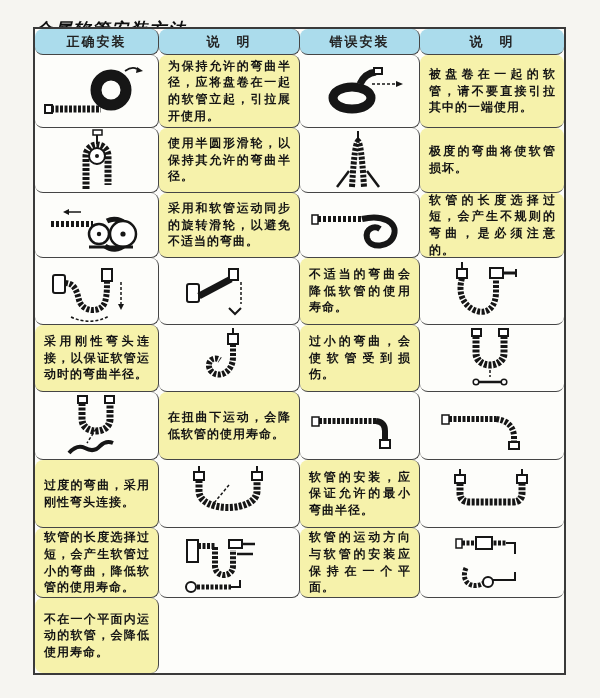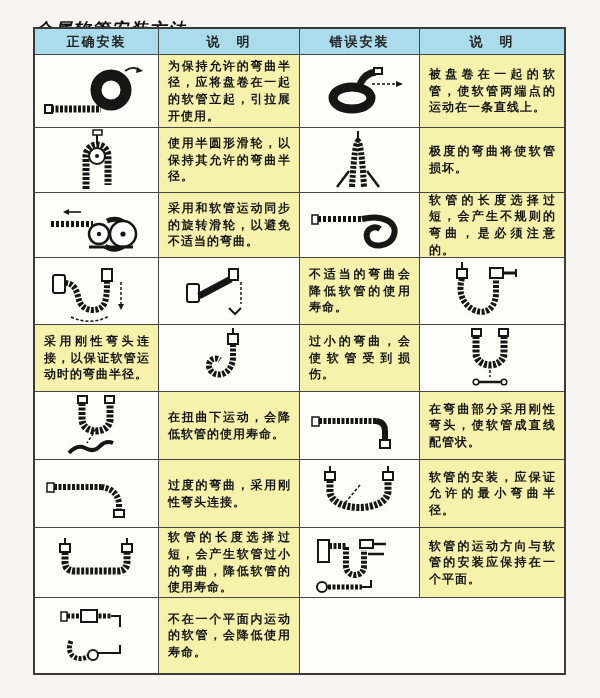--- a/index.html
+++ b/index.html
@@ -23,20 +23,21 @@
     border:2px solid #3a3a3a;
     background:#fdfdfa;
     box-sizing:content-box;
   }
   .cell{
     border-right:1px solid #454545;
     border-bottom:1px solid #454545;
     box-sizing:border-box;
     display:flex;align-items:center;justify-content:center;
     overflow:hidden;
+    border-radius:8px;
   }
   .cell:nth-child(4n){border-right:none;}
   .cell:nth-child(n+37){border-bottom:none;}
   .hdr{
     background:#abdcec;
     font-size:13px;font-weight:bold;color:#222;
     letter-spacing:2px;
   }
   .img-cell{background:#fdfdfa;}
   .desc-cell{
@@ -81,21 +82,21 @@
   <div class="cell img-cell">
     <svg width="112" height="62" viewBox="0 0 112 62">
       <ellipse class="ln" cx="48" cy="38" rx="19" ry="11" stroke-width="9"></ellipse>
       <path class="ln" d="M56,24 q5,-11 16,-12" stroke-width="7"></path>
       <rect class="fw" x="70" y="8" width="8" height="6" stroke-width="2"></rect>
       <line class="ln" x1="68" y1="24" x2="92" y2="24" stroke-width="1.6" stroke-dasharray="3 2"></line>
       <polygon class="fb" points="92,21 99,24 92,27"></polygon>
     </svg>
   </div>
   <div class="cell desc-cell">
-      <div class="desc-text">被盘卷在一起的软管，使软管两端点的运动在一条直线上。</div>
+      <div class="desc-text">被盘卷在一起的软管，请不要直接引拉其中的一端使用。</div>
     </div>
 
   <div class="cell img-cell">
     <svg width="112" height="62" viewBox="0 0 112 62">
       <rect class="fw" x="52" y="1" width="9" height="5" stroke-width="1.5"></rect>
       <line class="ln" x1="56" y1="6" x2="56" y2="15" stroke-width="2"></line>
       <path class="ln" d="M45,60 L45,27 A11 11 0 0 1 67,27 L67,56" stroke-width="7" stroke-dasharray="3 1.5"></path>
       <circle class="fw" cx="56" cy="27" r="8" stroke-width="2"></circle>
       <circle class="fb" cx="56" cy="27" r="2"></circle>
     </svg>
@@ -214,23 +215,20 @@
     </div>
 
   <div class="cell img-cell">
     <svg width="112" height="62" viewBox="0 0 112 62">
       <rect class="fw" x="8" y="22" width="7" height="9" stroke-width="1.5"></rect>
       <line class="ln" x1="15" y1="26" x2="72" y2="26" stroke-width="6" stroke-dasharray="3 1.5"></line>
       <path class="ln" d="M72,26 q9,1 9,10 L81,46" stroke-width="6"></path>
       <rect class="fw" x="76" y="45" width="10" height="8" stroke-width="2"></rect>
     </svg>
   </div>
-  <div class="cell desc-cell">
-      <div class="desc-text">在弯曲部分采用刚性弯头，使软管成直线配管状。</div>
-    </div>
   <div class="cell img-cell">
     <svg width="112" height="62" viewBox="0 0 112 62">
       <rect class="fw" x="6" y="20" width="7" height="9" stroke-width="1.5"></rect>
       <line class="ln" x1="13" y1="24" x2="60" y2="24" stroke-width="6" stroke-dasharray="3 1.5"></line>
       <path class="ln" d="M60,24 q16,2 18,16 L78,48" stroke-width="6" stroke-dasharray="3 1.5"></path>
       <rect class="fw" x="73" y="47" width="10" height="7" stroke-width="2"></rect>
     </svg>
   </div>
   <div class="cell desc-cell">
       <div class="desc-text">过度的弯曲，采用刚性弯头连接。</div>

